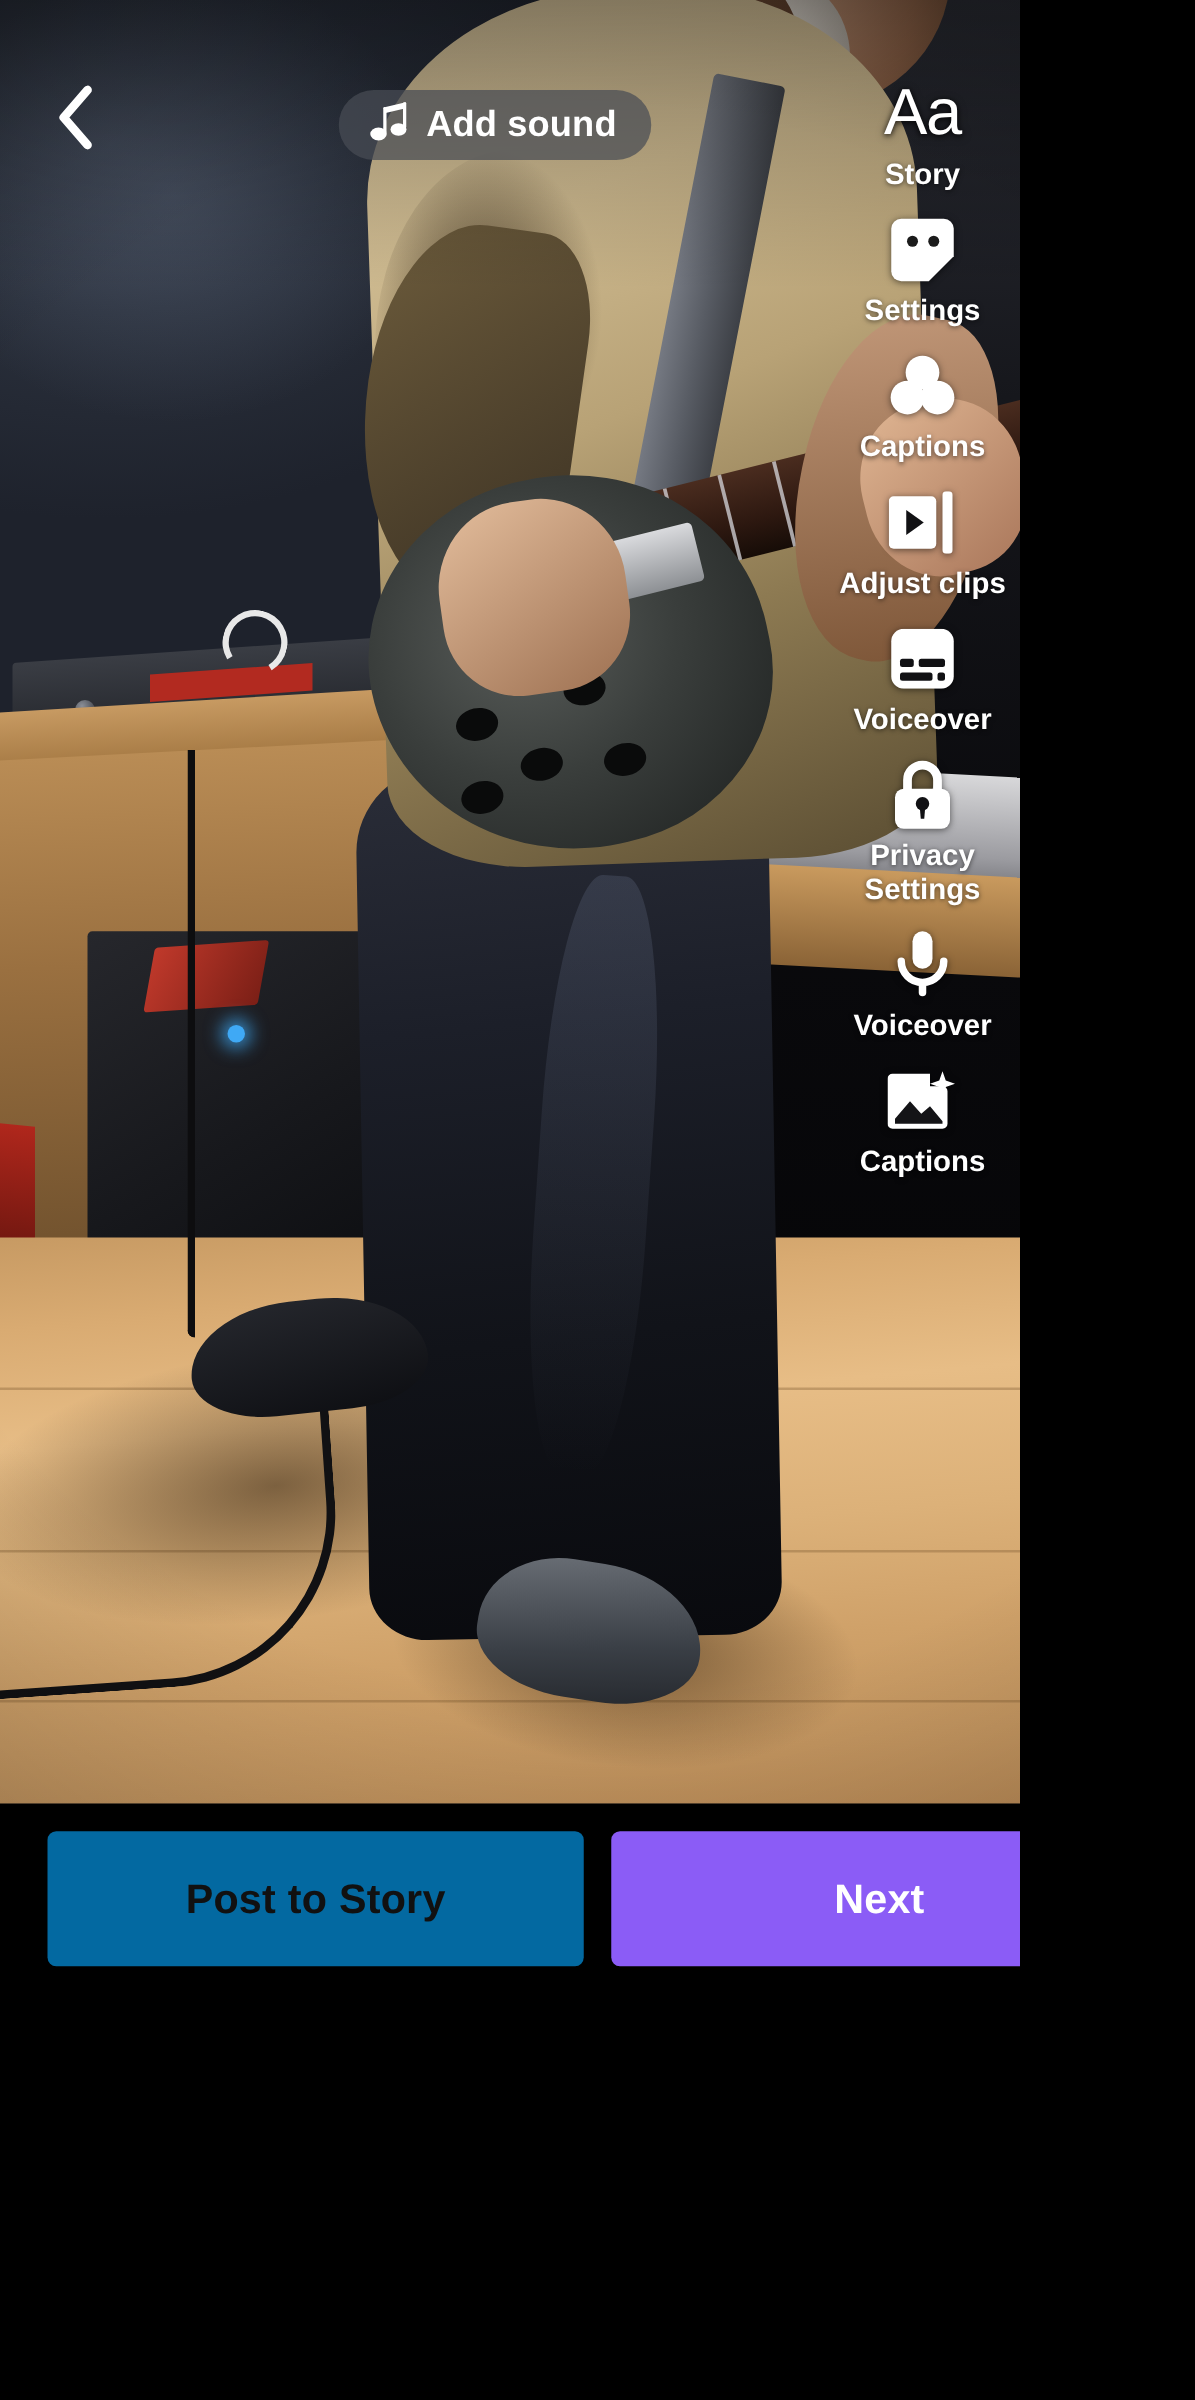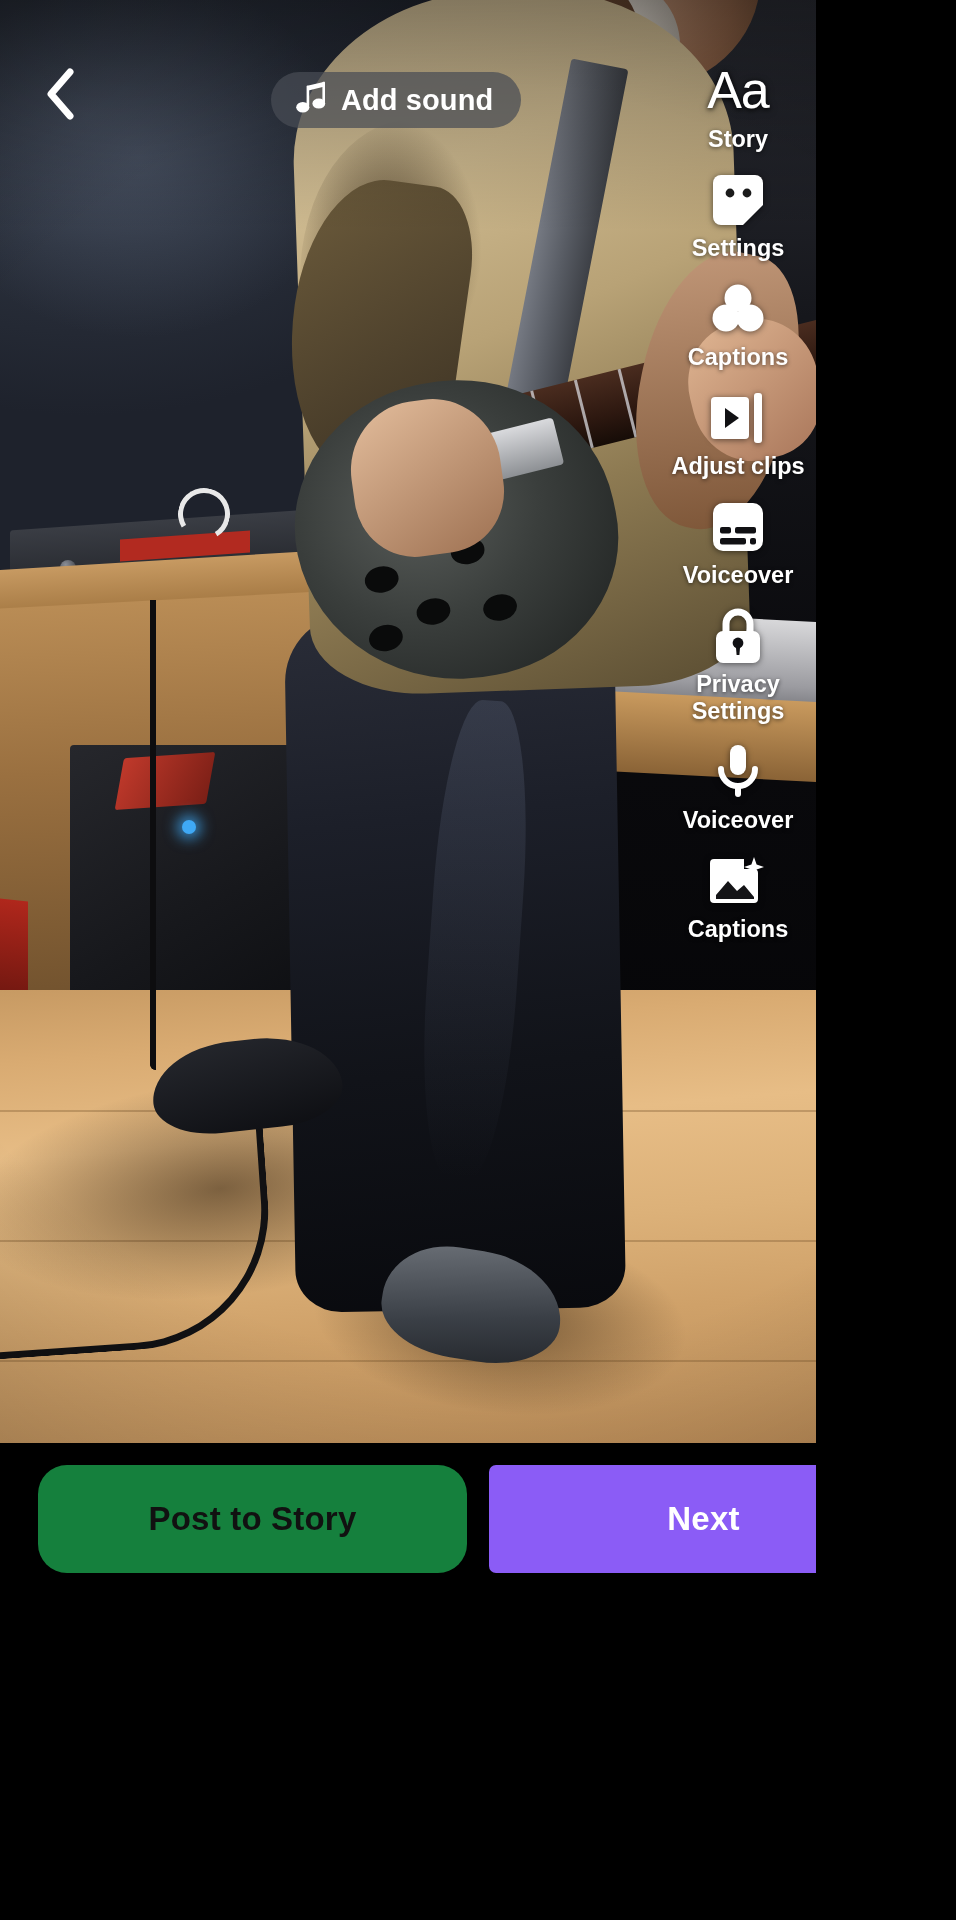--- a/index.html
+++ b/index.html
@@ -334,21 +334,21 @@
     padding: 0 38px;
   }
   .btn {
     flex: 1;
     height: 108px;
     border-radius: 7px;
     display: flex; align-items: center; justify-content: center;
     font-size: 33px; font-weight: 700;
     letter-spacing: .2px;
   }
-  .btn-secondary { background: #15803d; color: #111; border-radius: 29px; }
+  .btn-secondary { background: #0369a1; color: #111; }
   .btn-primary { color: #fff; }
 </style>
 </head>
 <body>
 
 <div id="app">
 
   <div class="video-stage">
     <div class="vs-layer">
       <div class="wall"></div>

